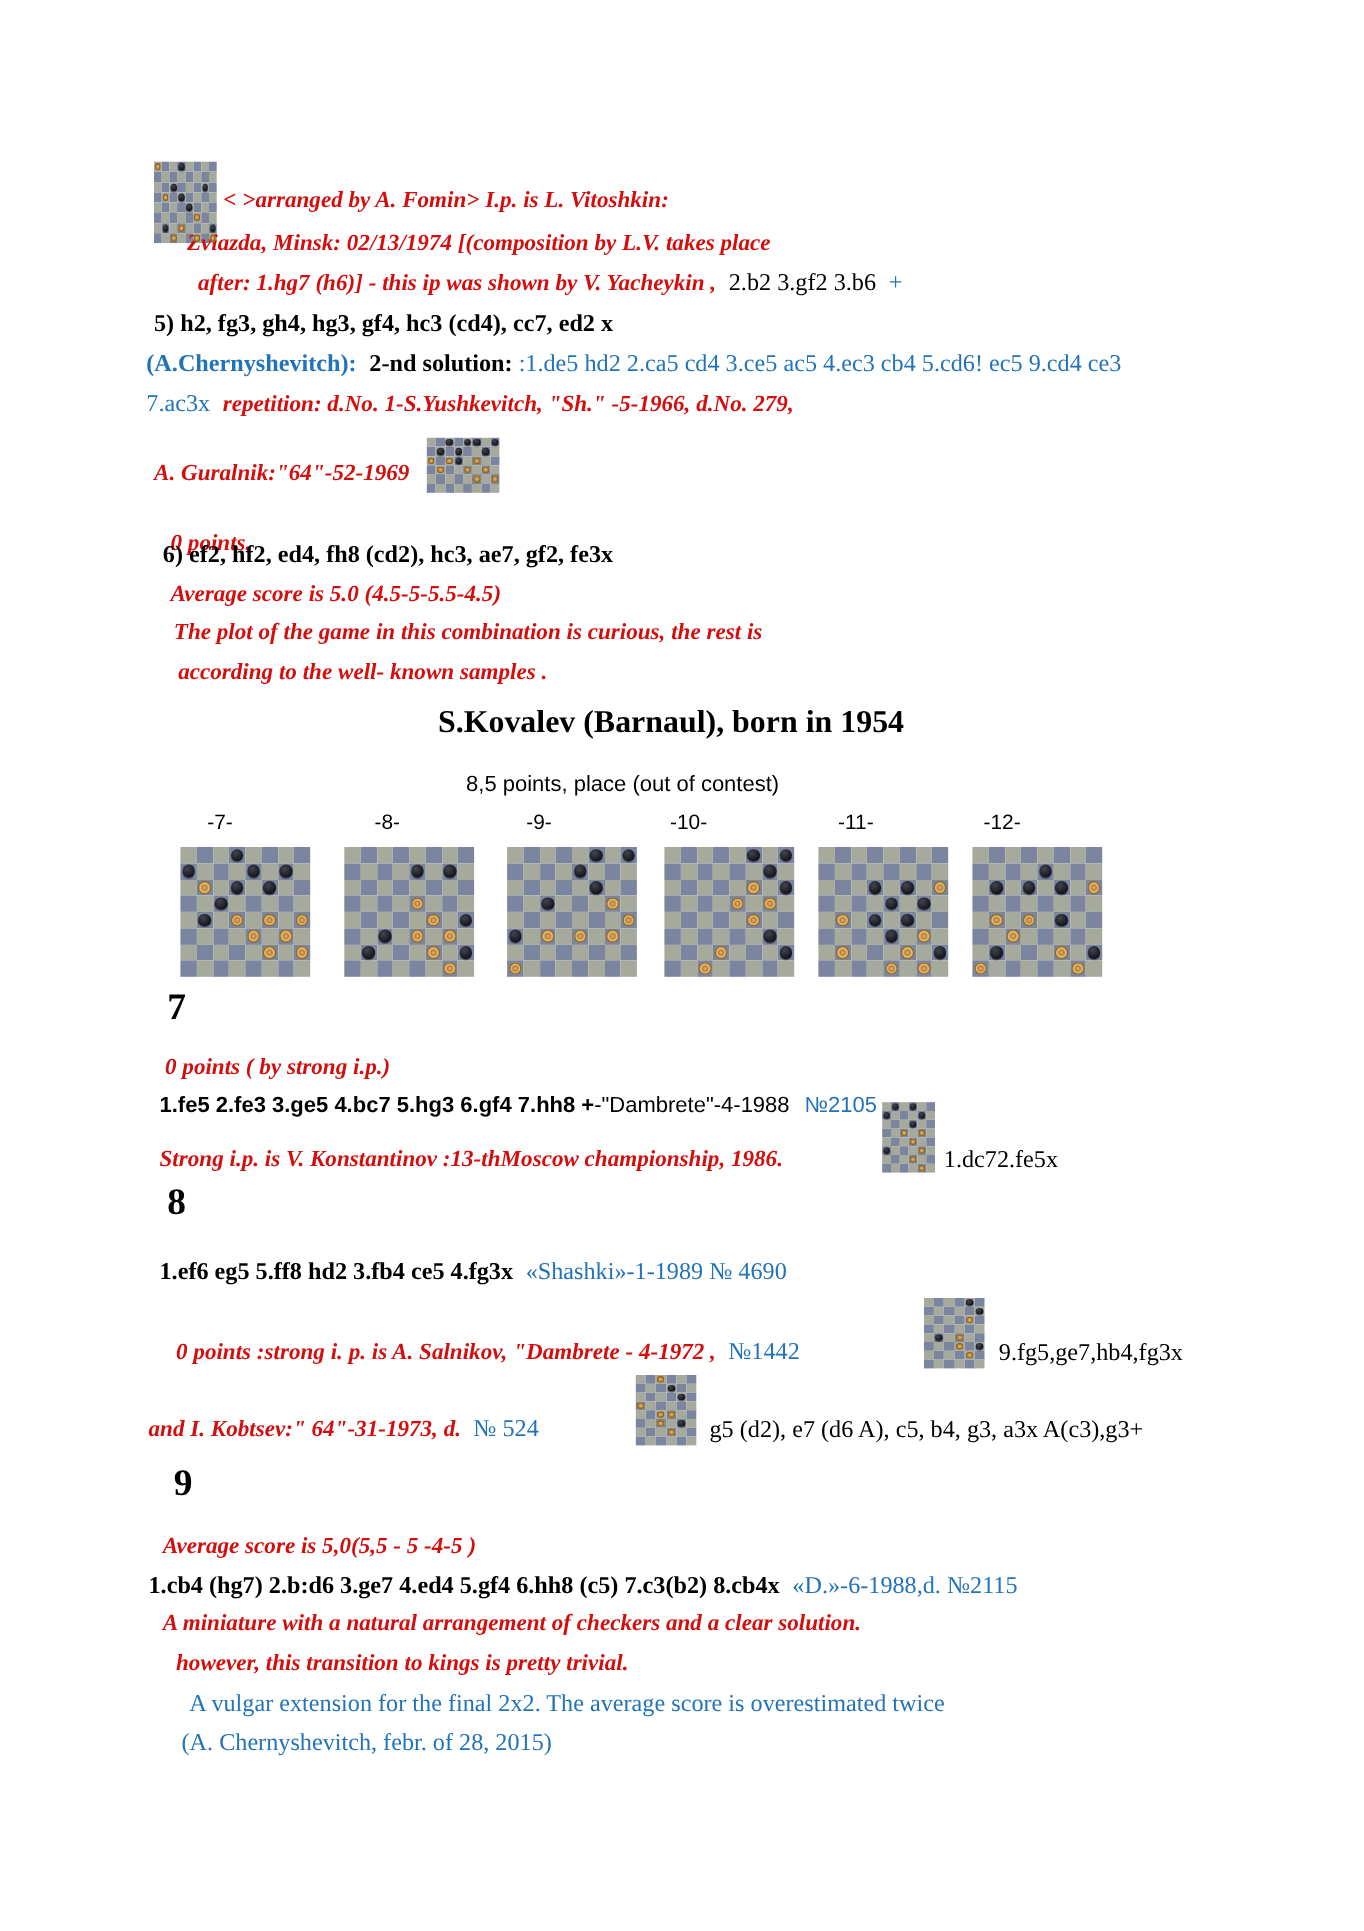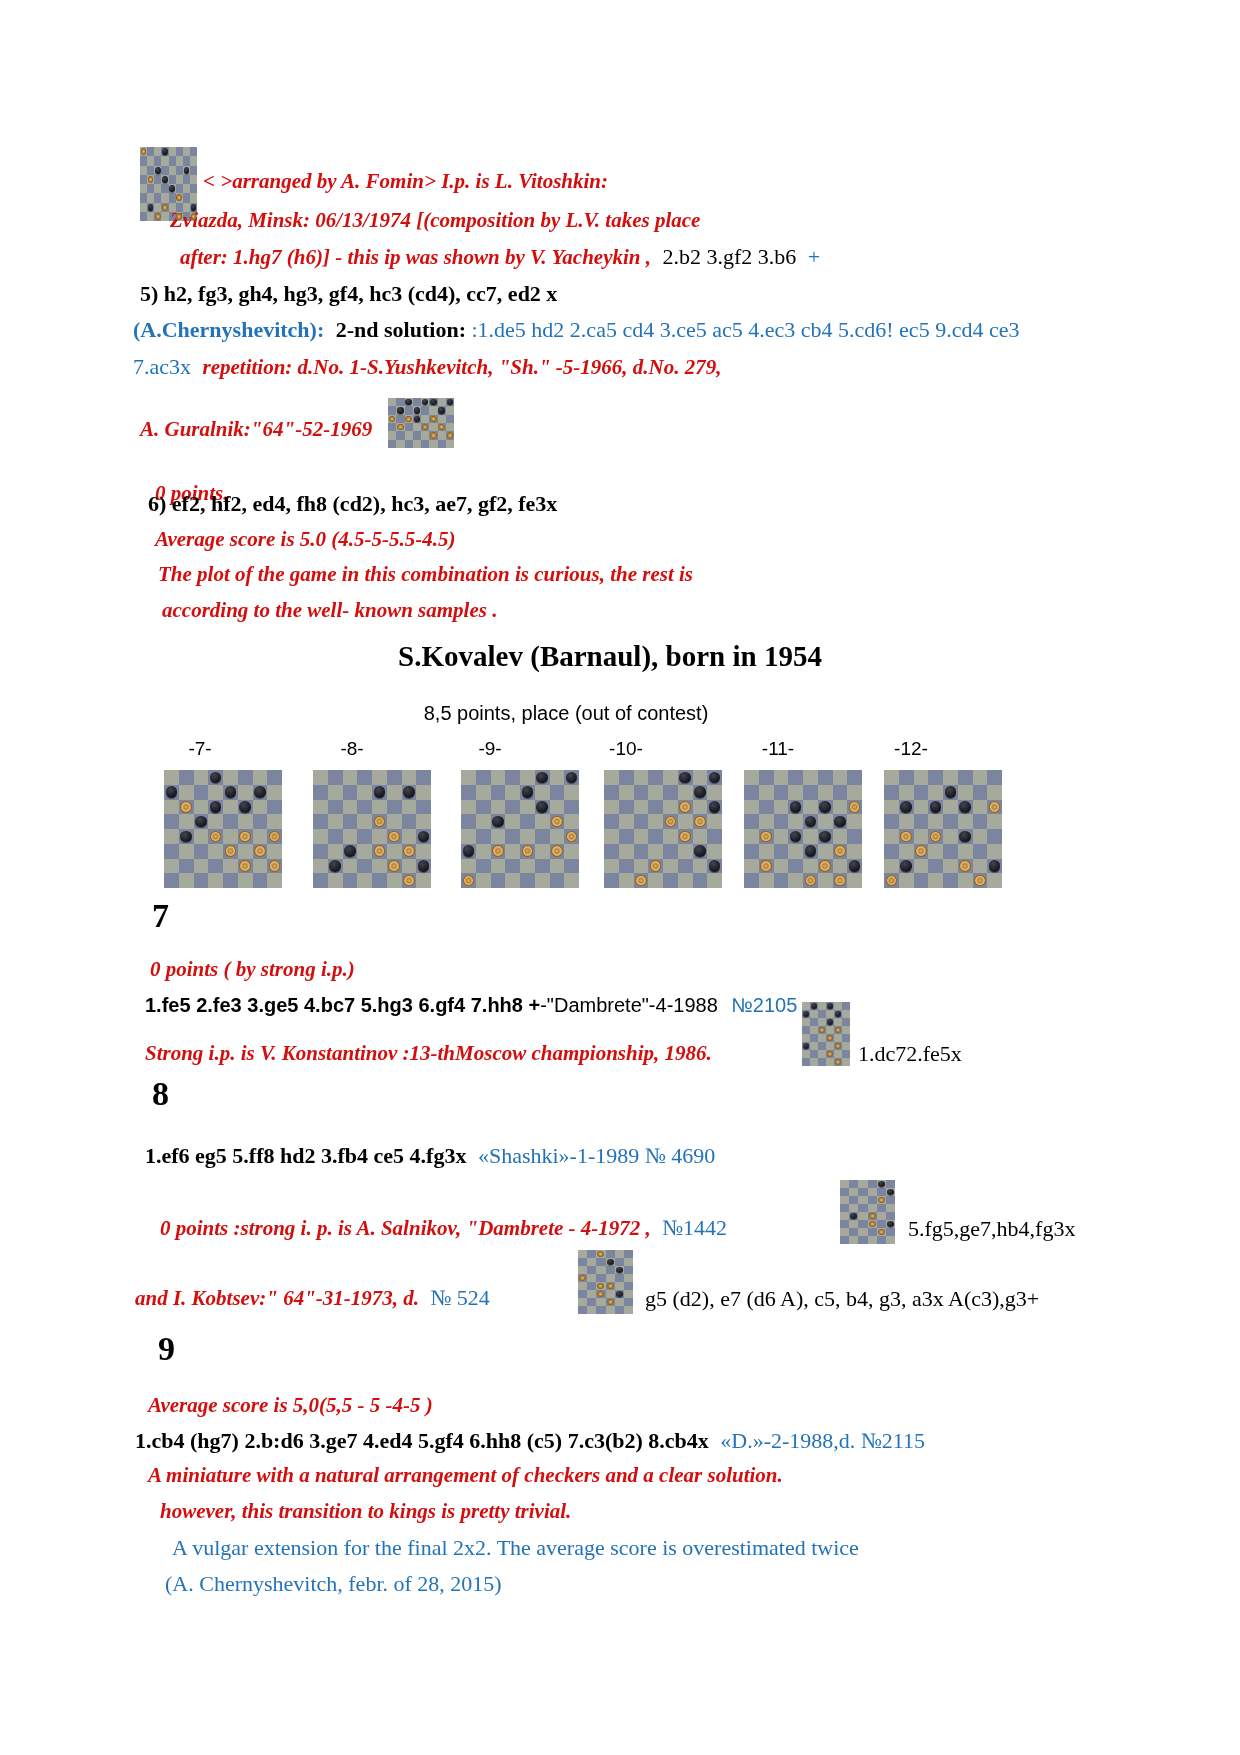--- a/index.html
+++ b/index.html
@@ -115,21 +115,21 @@
       <div class="piece pw" style="grid-row-start: 1; grid-column-start: 1;"></div>
       <div class="piece pw" style="grid-row-start: 4; grid-column-start: 2;"></div>
       <div class="piece pw" style="grid-row-start: 6; grid-column-start: 6;"></div>
       <div class="piece pw" style="grid-row-start: 7; grid-column-start: 4;"></div>
       <div class="piece pw" style="grid-row-start: 8; grid-column-start: 3;"></div>
       <div class="piece pw" style="grid-row-start: 8; grid-column-start: 6;"></div>
       <div class="piece pw" style="grid-row-start: 8; grid-column-start: 8;"></div>
     </div>
 
   <div class="abs red sz21" style="left:203px;top:168px;">&lt; &gt;arranged by A. Fomin&gt; I.p. is L. Vitoshkin:</div>
-  <div class="abs red sz21" style="left:170px;top:207px;">Zviazda, Minsk: 06/13/1974 [(composition by L.V. takes place</div>
+  <div class="abs red sz21" style="left:170px;top:207px;">Zviazda, Minsk: 02/13/1974 [(composition by L.V. takes place</div>
   <div class="abs sz22" style="left:180px;top:243px;">
     <span class="red sz21 sp">after: 1.hg7 (h6)] -  this ip was shown by V. Yacheykin ,</span>
     <span class="serif sp">2.b2 3.gf2 3.b6</span>
     <span class="blue">+</span>
   </div>
   <div class="abs b sz22" style="left:140px;top:280px;">5) h2, fg3, gh4, hg3, gf4, hc3 (cd4), cc7, ed2 x</div>
   <div class="abs sz22" style="left:133px;top:316px;">
     <span class="blue b sp">(A.Chernyshevitch):</span>
     <span class="b">2-nd solution:</span>
     <span class="blue">:1.de5 hd2 2.ca5 cd4 3.ce5 ac5 4.ec3 cb4 5.cd6! ec5 9.cd4 ce3</span>
@@ -832,21 +832,21 @@
       <div class="sq sq-l" style="grid-row-start: 8; grid-column-start: 6;"></div>
       <div class="piece pb" style="grid-row-start: 1; grid-column-start: 5;"></div>
       <div class="piece pb" style="grid-row-start: 2; grid-column-start: 6;"></div>
       <div class="piece pb" style="grid-row-start: 5; grid-column-start: 2;"></div>
       <div class="piece pb" style="grid-row-start: 6; grid-column-start: 6;"></div>
       <div class="piece pw" style="grid-row-start: 3; grid-column-start: 5;"></div>
       <div class="piece pw" style="grid-row-start: 5; grid-column-start: 4;"></div>
       <div class="piece pw" style="grid-row-start: 6; grid-column-start: 4;"></div>
       <div class="piece pw" style="grid-row-start: 7; grid-column-start: 5;"></div>
     </div>
-  <div class="abs sz22" style="left:908px;top:1215px;">5.fg5,ge7,hb4,fg3x</div>
+  <div class="abs sz22" style="left:908px;top:1215px;">9.fg5,ge7,hb4,fg3x</div>
 
   <div class="abs sz21" style="left:135px;top:1285px;">
     <span class="red sp">and I. Kobtsev:" 64"-31-1973, d.</span>
     <span class="blue" style="font-size:22px;">№ 524</span>
   </div>
   <div class="board abs" style="left: 578px; top: 1250px; width: 55px; height: 64px; --rows: 8; --cols: 6;">
       <div class="sq sq-l" style="grid-row-start: 1; grid-column-start: 1;"></div>
       <div class="sq sq-d" style="grid-row-start: 1; grid-column-start: 2;"></div>
       <div class="sq sq-l" style="grid-row-start: 1; grid-column-start: 3;"></div>
       <div class="sq sq-d" style="grid-row-start: 1; grid-column-start: 4;"></div>
@@ -903,20 +903,20 @@
       <div class="piece pw" style="grid-row-start: 5; grid-column-start: 4;"></div>
       <div class="piece pw" style="grid-row-start: 6; grid-column-start: 3;"></div>
       <div class="piece pw" style="grid-row-start: 7; grid-column-start: 4;"></div>
     </div>
   <div class="abs sz22" style="left:645px;top:1285px;">g5 (d2), e7 (d6 A), c5, b4, g3, a3x A(c3),g3+</div>
 
   <div class="abs secnum" style="left:158px;top:1330px;">9</div>
   <div class="abs red sz21" style="left:148px;top:1392px;">Average score is  5,0(5,5 - 5 -4-5 )</div>
   <div class="abs sz22" style="left:135px;top:1427px;">
     <span class="b sp">1.cb4 (hg7) 2.b:d6 3.ge7 4.ed4 5.gf4 6.hh8 (c5) 7.c3(b2) 8.cb4x</span>
-    <span class="blue">«D.»-2-1988,d. №2115</span>
+    <span class="blue">«D.»-6-1988,d. №2115</span>
   </div>
   <div class="abs red sz21" style="left:148px;top:1462px;">A miniature with a natural arrangement of checkers and a clear solution.</div>
   <div class="abs red sz21" style="left:160px;top:1498px;">however, this transition to kings is pretty trivial.</div>
   <div class="abs blue sz22" style="left:172px;top:1534px;">A vulgar extension for the final 2x2.  The average score is overestimated twice</div>
   <div class="abs blue sz22" style="left:165px;top:1570px;">(A. Chernyshevitch, febr. of 28, 2015)</div>
 
 </div>
 
 </body></html>

